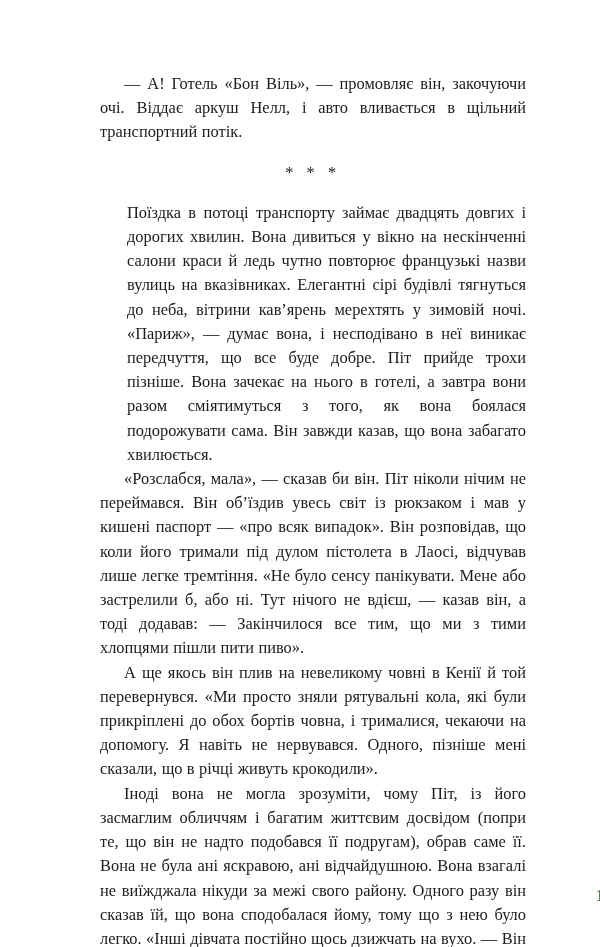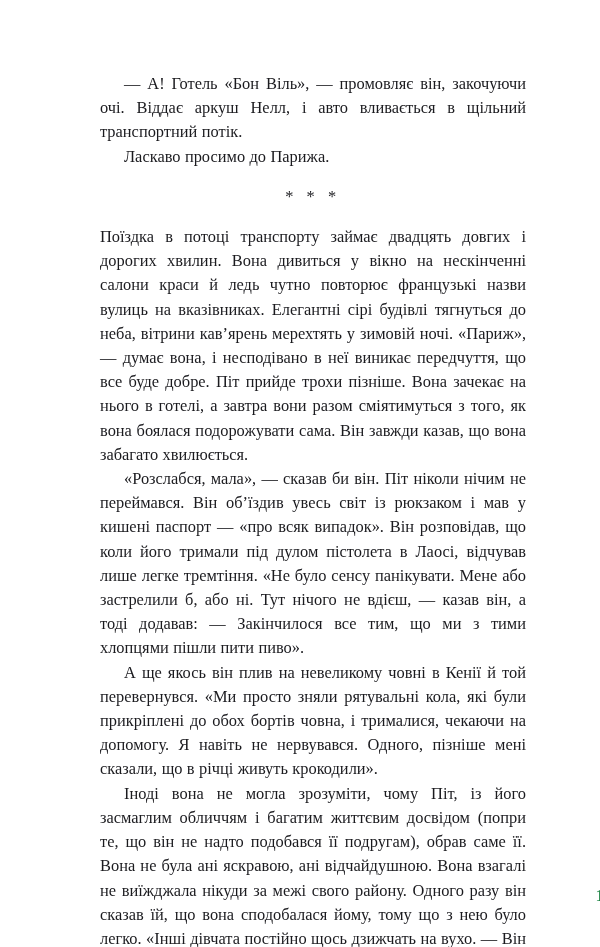--- a/index.html
+++ b/index.html
@@ -39,20 +39,21 @@
     line-height: 24.2px;
     text-align: justify;
     text-justify: inter-word;
     text-indent: 24px;
     hyphens: manual;
     word-spacing: 0.02em;
   }
 
   p.para.no-indent {
     text-indent: 0;
+    margin-left: 27px;
   }
 
   .divider {
     margin: 0;
     text-align: center;
     font-size: 16.4px;
     line-height: 24.2px;
     letter-spacing: 0.28em;
     padding-top: 16px;
     padding-bottom: 16px;
@@ -72,21 +73,20 @@
   }
 </style>
 </head>
 <body>
 
 <div class="page">
 
   <div class="text-block">
 
     <p class="para">— А! Готель «Бон Віль», — промовляє він, закочуючи очі. Віддає аркуш Нелл, і авто вливається в щільний транспортний потік.</p>
-    <p class="para">Ласкаво просимо до Парижа.</p>
 
     <p class="divider">* * *</p>
 
     <p class="para no-indent">Поїздка в потоці транспорту займає двадцять довгих і дорогих хвилин. Вона дивиться у вікно на нескінченні салони краси й ледь чутно повторює французькі назви вулиць на вказівниках. Елегантні сірі будівлі тягнуться до неба, вітрини кав’ярень мерехтять у зимовій ночі. «Париж», — думає вона, і несподівано в неї виникає передчуття, що все буде добре. Піт прийде трохи пізніше. Вона зачекає на нього в готелі, а завтра вони разом сміятимуться з того, як вона боялася подорожувати сама. Він завжди казав, що вона забагато хвилюється.</p>
     <p class="para">«Розслабся, мала», — сказав би він. Піт ніколи нічим не переймався. Він об’їздив увесь світ із рюкзаком і мав у кишені паспорт — «про всяк випадок». Він розповідав, що коли його тримали під дулом пістолета в Лаосі, відчував лише легке тремтіння. «Не було сенсу панікувати. Мене або застрелили б, або ні. Тут нічого не вдієш, — казав він, а тоді додавав: — Закінчилося все тим, що ми з тими хлопцями пішли пити пиво».</p>
     <p class="para">А ще якось він плив на невеликому човні в Кенії й той перевернувся. «Ми просто зняли рятувальні кола, які були прикріплені до обох бортів човна, і трималися, чекаючи на допомогу. Я навіть не нервувався. Одного, пізніше мені сказали, що в річці живуть крокодили».</p>
     <p class="para">Іноді вона не могла зрозуміти, чому Піт, із його засмаглим обличчям і багатим життєвим досвідом (попри те, що він не надто подобався її подругам), обрав саме її. Вона не була ані яскравою, ані відчайдушною. Вона взагалі не виїжджала нікуди за межі свого району. Одного разу він сказав їй, що вона сподобалася йому, тому що з нею було легко. «Інші дівчата постійно щось дзижчать на вухо. — Він ущипнув себе за вухо. — А з тобою... з тобою можна розслабитися».</p>
 
   </div>
 

